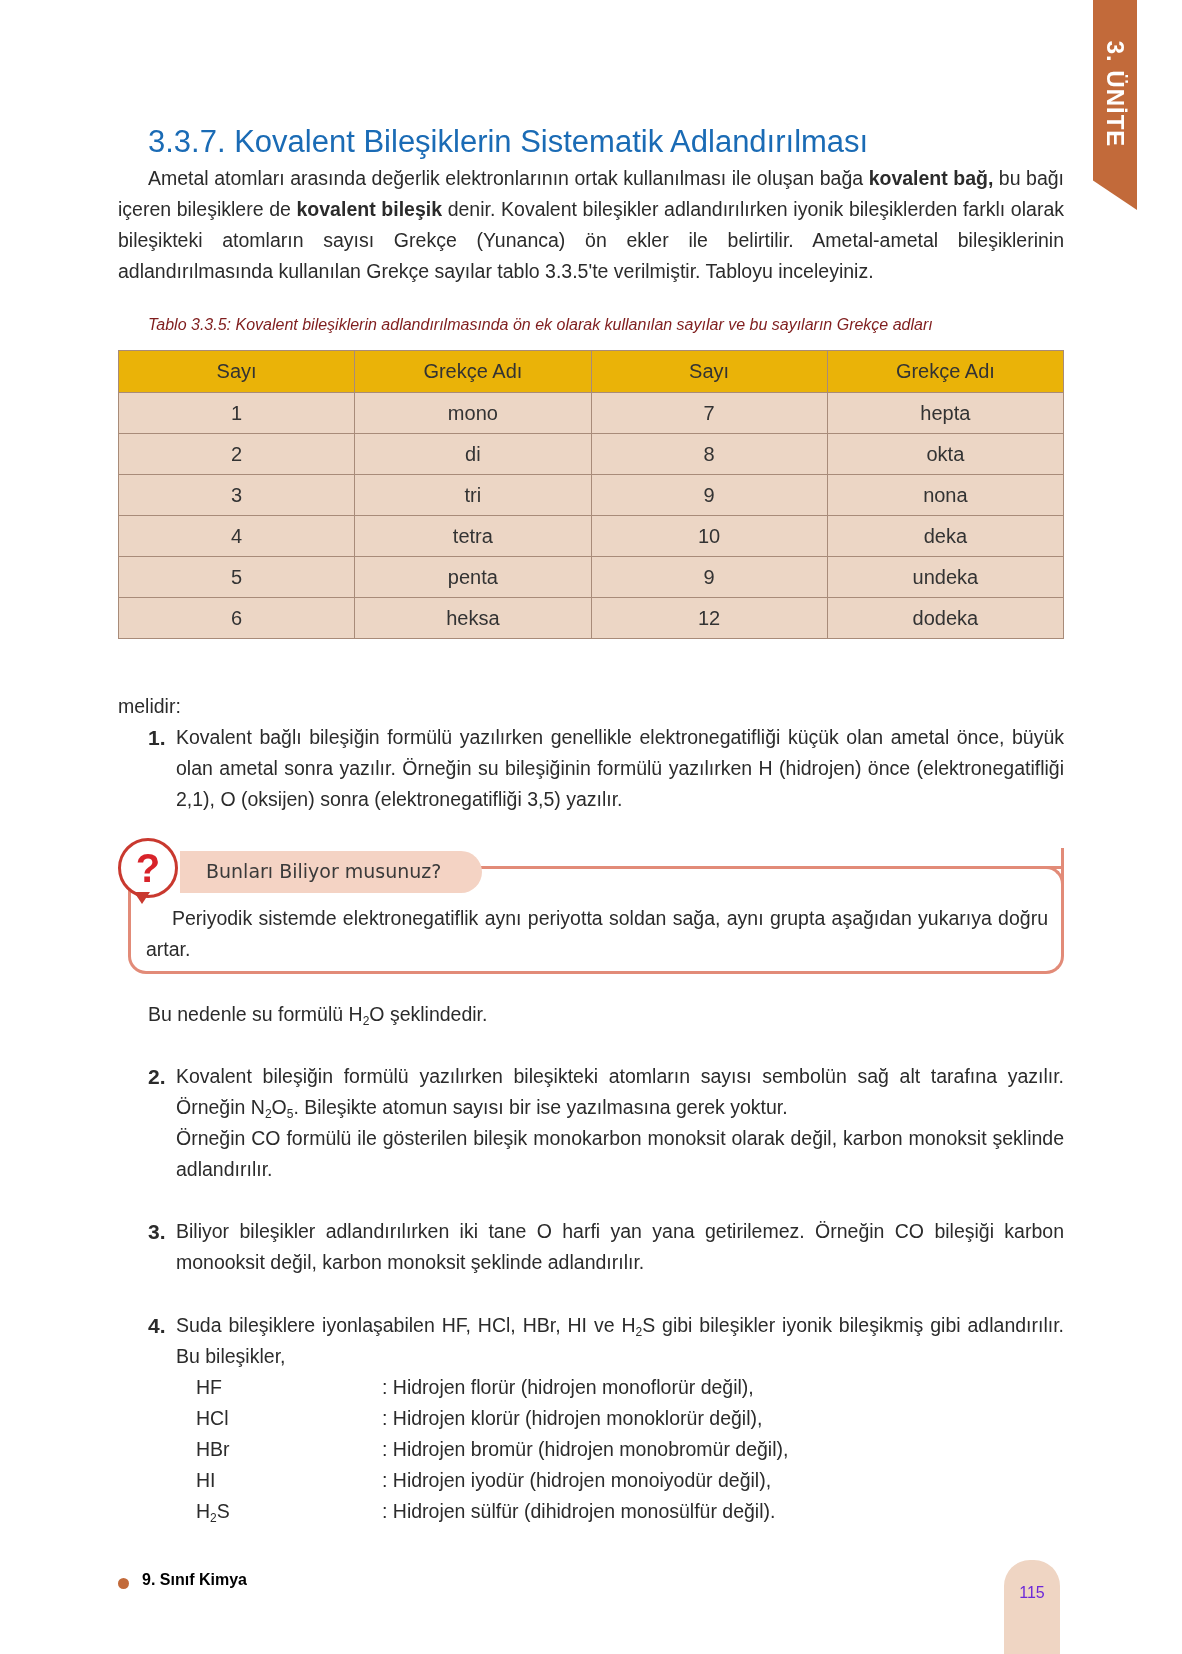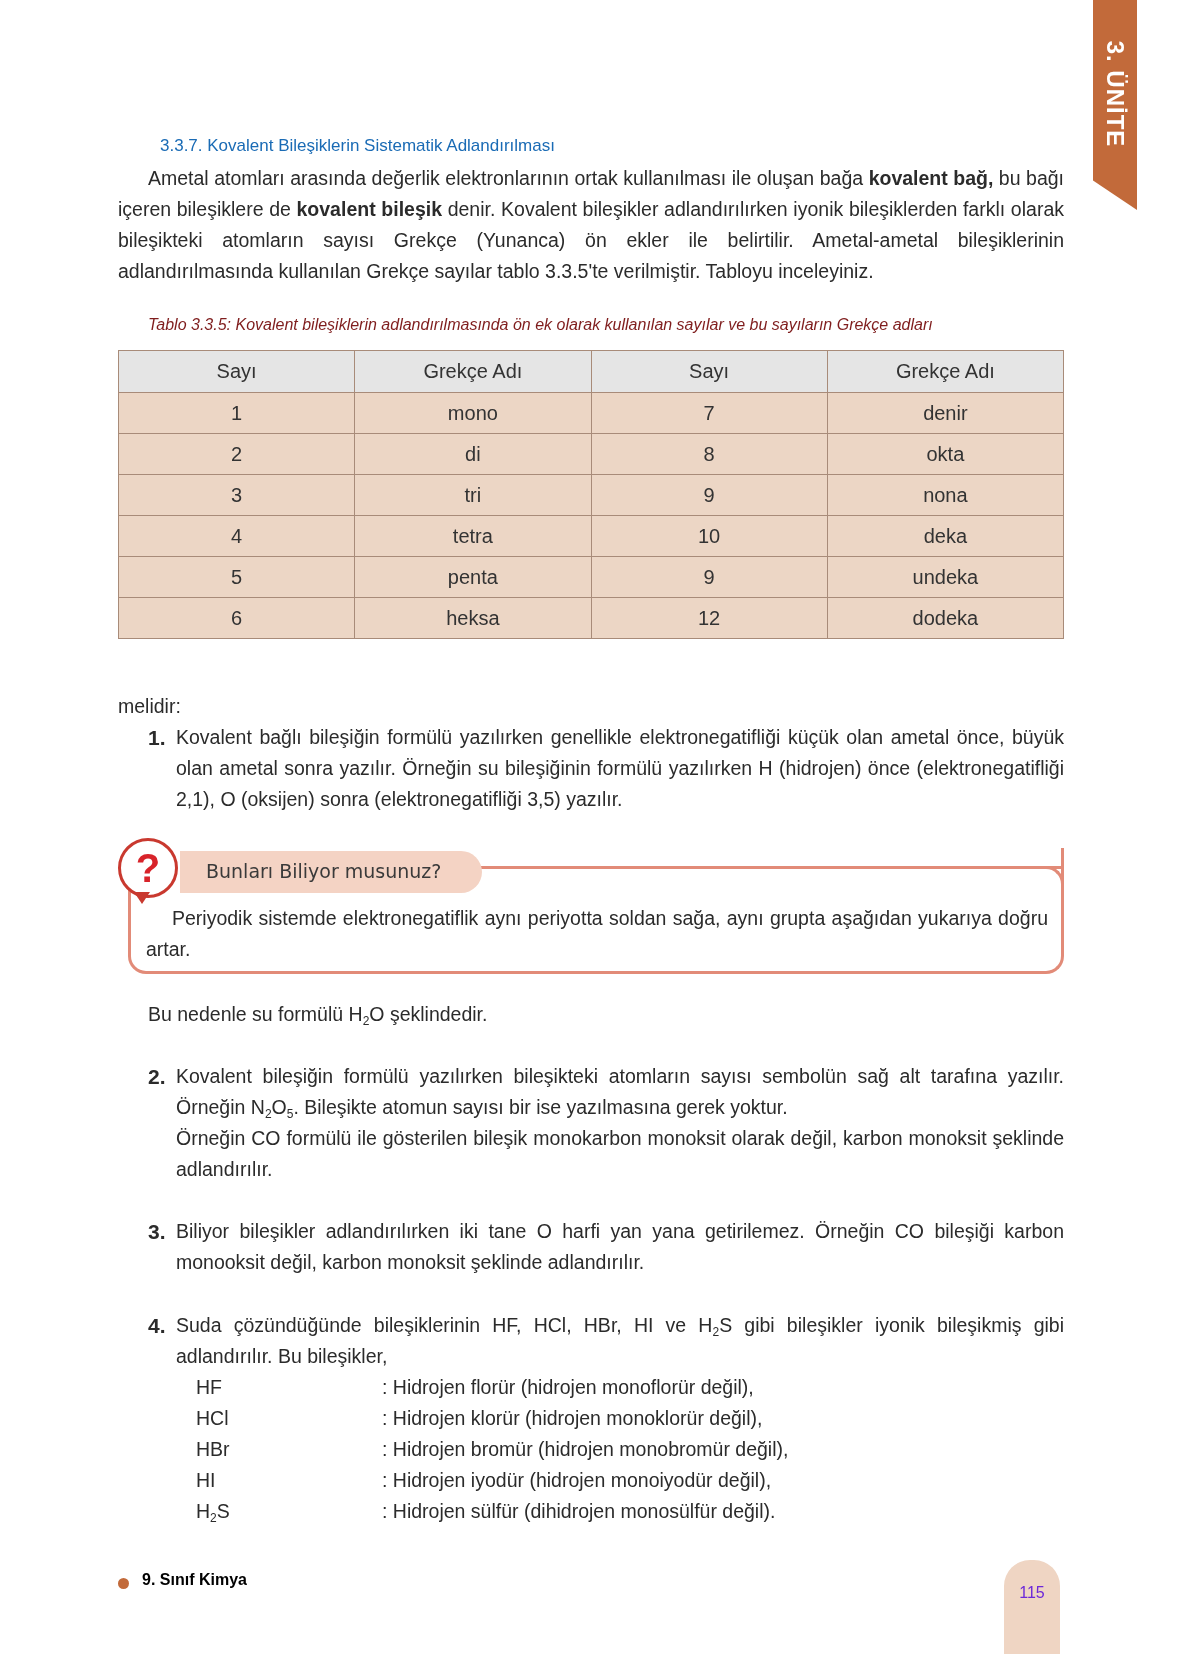--- a/index.html
+++ b/index.html
@@ -15,41 +15,41 @@
   }
   .unit-tab span {
     position: absolute; left: 50%; top: 62px;
     transform: translateX(-50%) rotate(90deg); transform-origin: center;
     white-space: nowrap; color: #fff; font-weight: bold; font-size: 24px;
     letter-spacing: 1px; width: 120px; text-align: center;
     margin-left: 0; top: 92px; margin-top: -12px;
   }
   .title {
     position: absolute; left: 148px; top: 124px;
-    color: #1a6bb5; font-size: 17px; margin: 12px; font-weight: normal;
+    color: #1a6bb5; font-size: 31px; margin: 0; font-weight: normal;
   }
   .para {
     position: absolute; left: 118px; width: 946px;
     font-size: 19.5px; line-height: 31px; text-align: justify; margin: 0;
   }
   .para b { font-weight: bold; }
   .indent { text-indent: 30px; }
   .caption {
     position: absolute; left: 148px; top: 316px; font-style: italic;
     font-size: 16px; color: #7f1d1d;
   }
   table.greek {
     position: absolute; left: 118px; top: 350px; width: 946px;
     border-collapse: collapse; font-size: 20px;
   }
   table.greek th, table.greek td {
     border: 1px solid #a88b79; text-align: center; height: 40px; padding: 0;
     width: 25%; font-weight: normal; color: #333;
   }
-  table.greek th { background: #e5e5e5; height: 41px; }
+  table.greek th { background: #eab308; height: 41px; }
   table.greek td { background: #ecd6c5; }
   .list-item { position: absolute; left: 148px; width: 916px; font-size: 19.5px; line-height: 31px; }
   .list-item .num {
     position: absolute; left: 0; top: 0; font-weight: bold; font-size: 21px;
   }
   .list-item .txt { margin-left: 28px; text-align: justify; }
   sub { font-size: 12px; vertical-align: -4px; line-height: 0; }
   .info-box {
     position: absolute; left: 128px; top: 848px; width: 936px; height: 126px;
     border: 3px solid #e28b78; border-top: none; border-radius: 0 0 18px 18px;
@@ -122,21 +122,21 @@
       <th>Grekçe Adı</th>
       <th>Sayı</th>
       <th>Grekçe Adı</th>
     </tr>
   </thead>
   <tbody>
     <tr>
         <td>1</td>
         <td>mono</td>
         <td>7</td>
-        <td>denir</td>
+        <td>hepta</td>
       </tr>
     <tr>
         <td>2</td>
         <td>di</td>
         <td>8</td>
         <td>okta</td>
       </tr>
     <tr>
         <td>3</td>
         <td>tri</td>
@@ -188,21 +188,21 @@
   <div class="txt"><span>Kovalent bileşiğin formülü yazılırken bileşikteki atomların sayısı sembolün sağ alt tarafına yazılır. Örneğin N</span><sub>2</sub><span>O</span><sub>5</sub><span>. Bileşikte atomun sayısı bir ise yazılmasına gerek yoktur.</span><br><span>Örneğin CO formülü ile gösterilen bileşik monokarbon monoksit olarak değil, karbon monoksit şeklinde adlandırılır.</span></div>
 </div>
 
 <div class="list-item" style="top:1216px;">
   <span class="num">3.</span>
   <div class="txt">Biliyor bileşikler adlandırılırken iki tane O harfi yan yana getirilemez. Örneğin CO bileşiği karbon monooksit değil, karbon monoksit şeklinde adlandırılır.</div>
 </div>
 
 <div class="list-item" style="top:1310px;">
   <span class="num">4.</span>
-  <div class="txt"><span>Suda çözündüğünde bileşiklerinin HF, HCl, HBr, HI ve H</span><sub>2</sub><span>S gibi bileşikler iyonik bileşikmiş gibi adlandırılır. Bu bileşikler,</span></div>
+  <div class="txt"><span>Suda bileşiklere iyonlaşabilen HF, HCl, HBr, HI ve H</span><sub>2</sub><span>S gibi bileşikler iyonik bileşikmiş gibi adlandırılır. Bu bileşikler,</span></div>
 </div>
 
 <div class="formula-row" style="top:1372px;">
   <span class="f">HF</span>
   <span class="d">: Hidrojen florür (hidrojen monoflorür değil),</span>
 </div>
 <div class="formula-row" style="top:1403px;">
   <span class="f">HCl</span>
   <span class="d">: Hidrojen klorür (hidrojen monoklorür değil),</span>
 </div>

